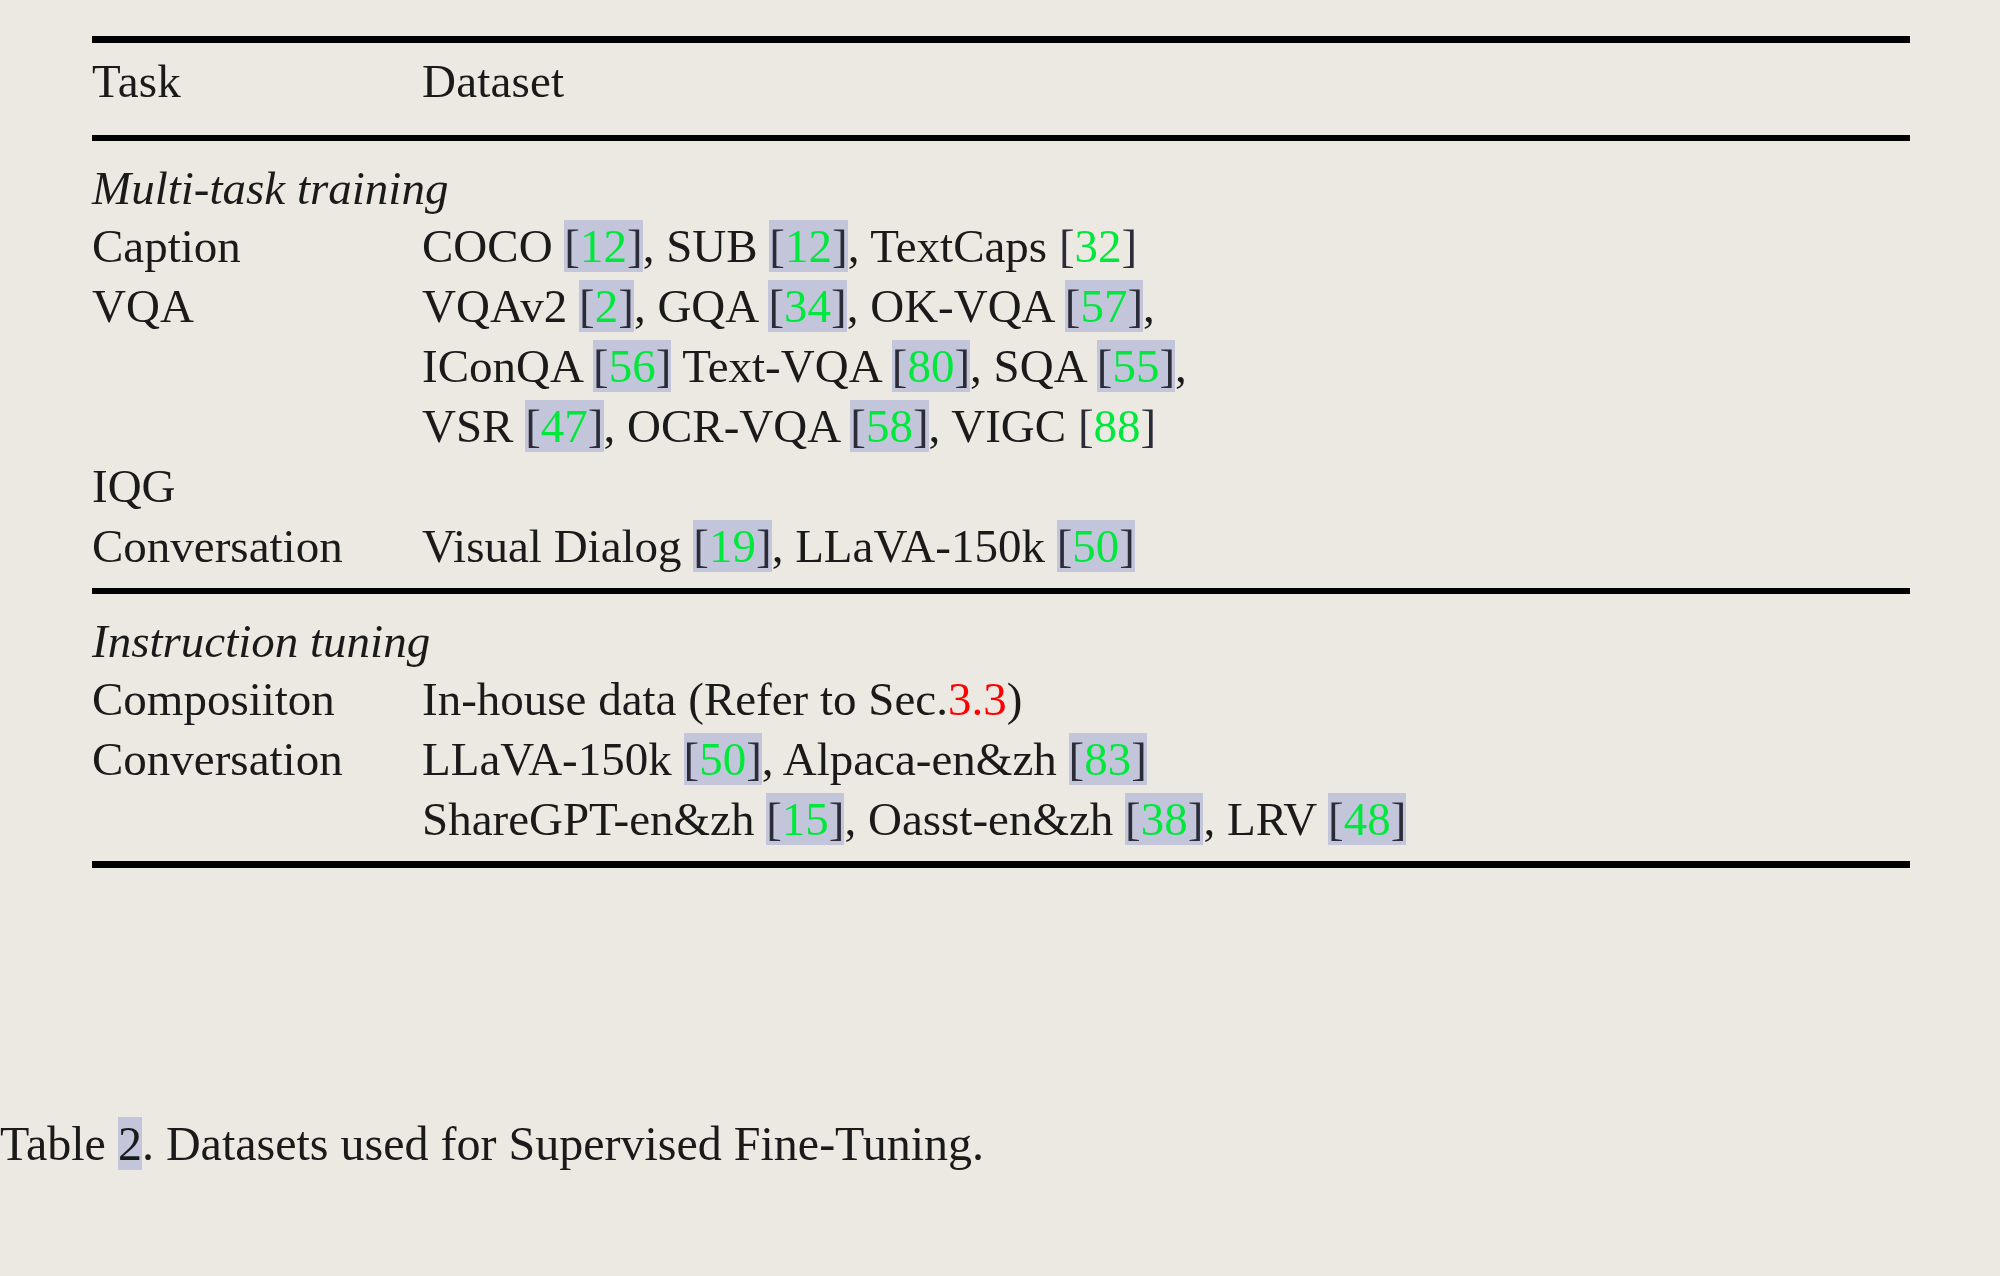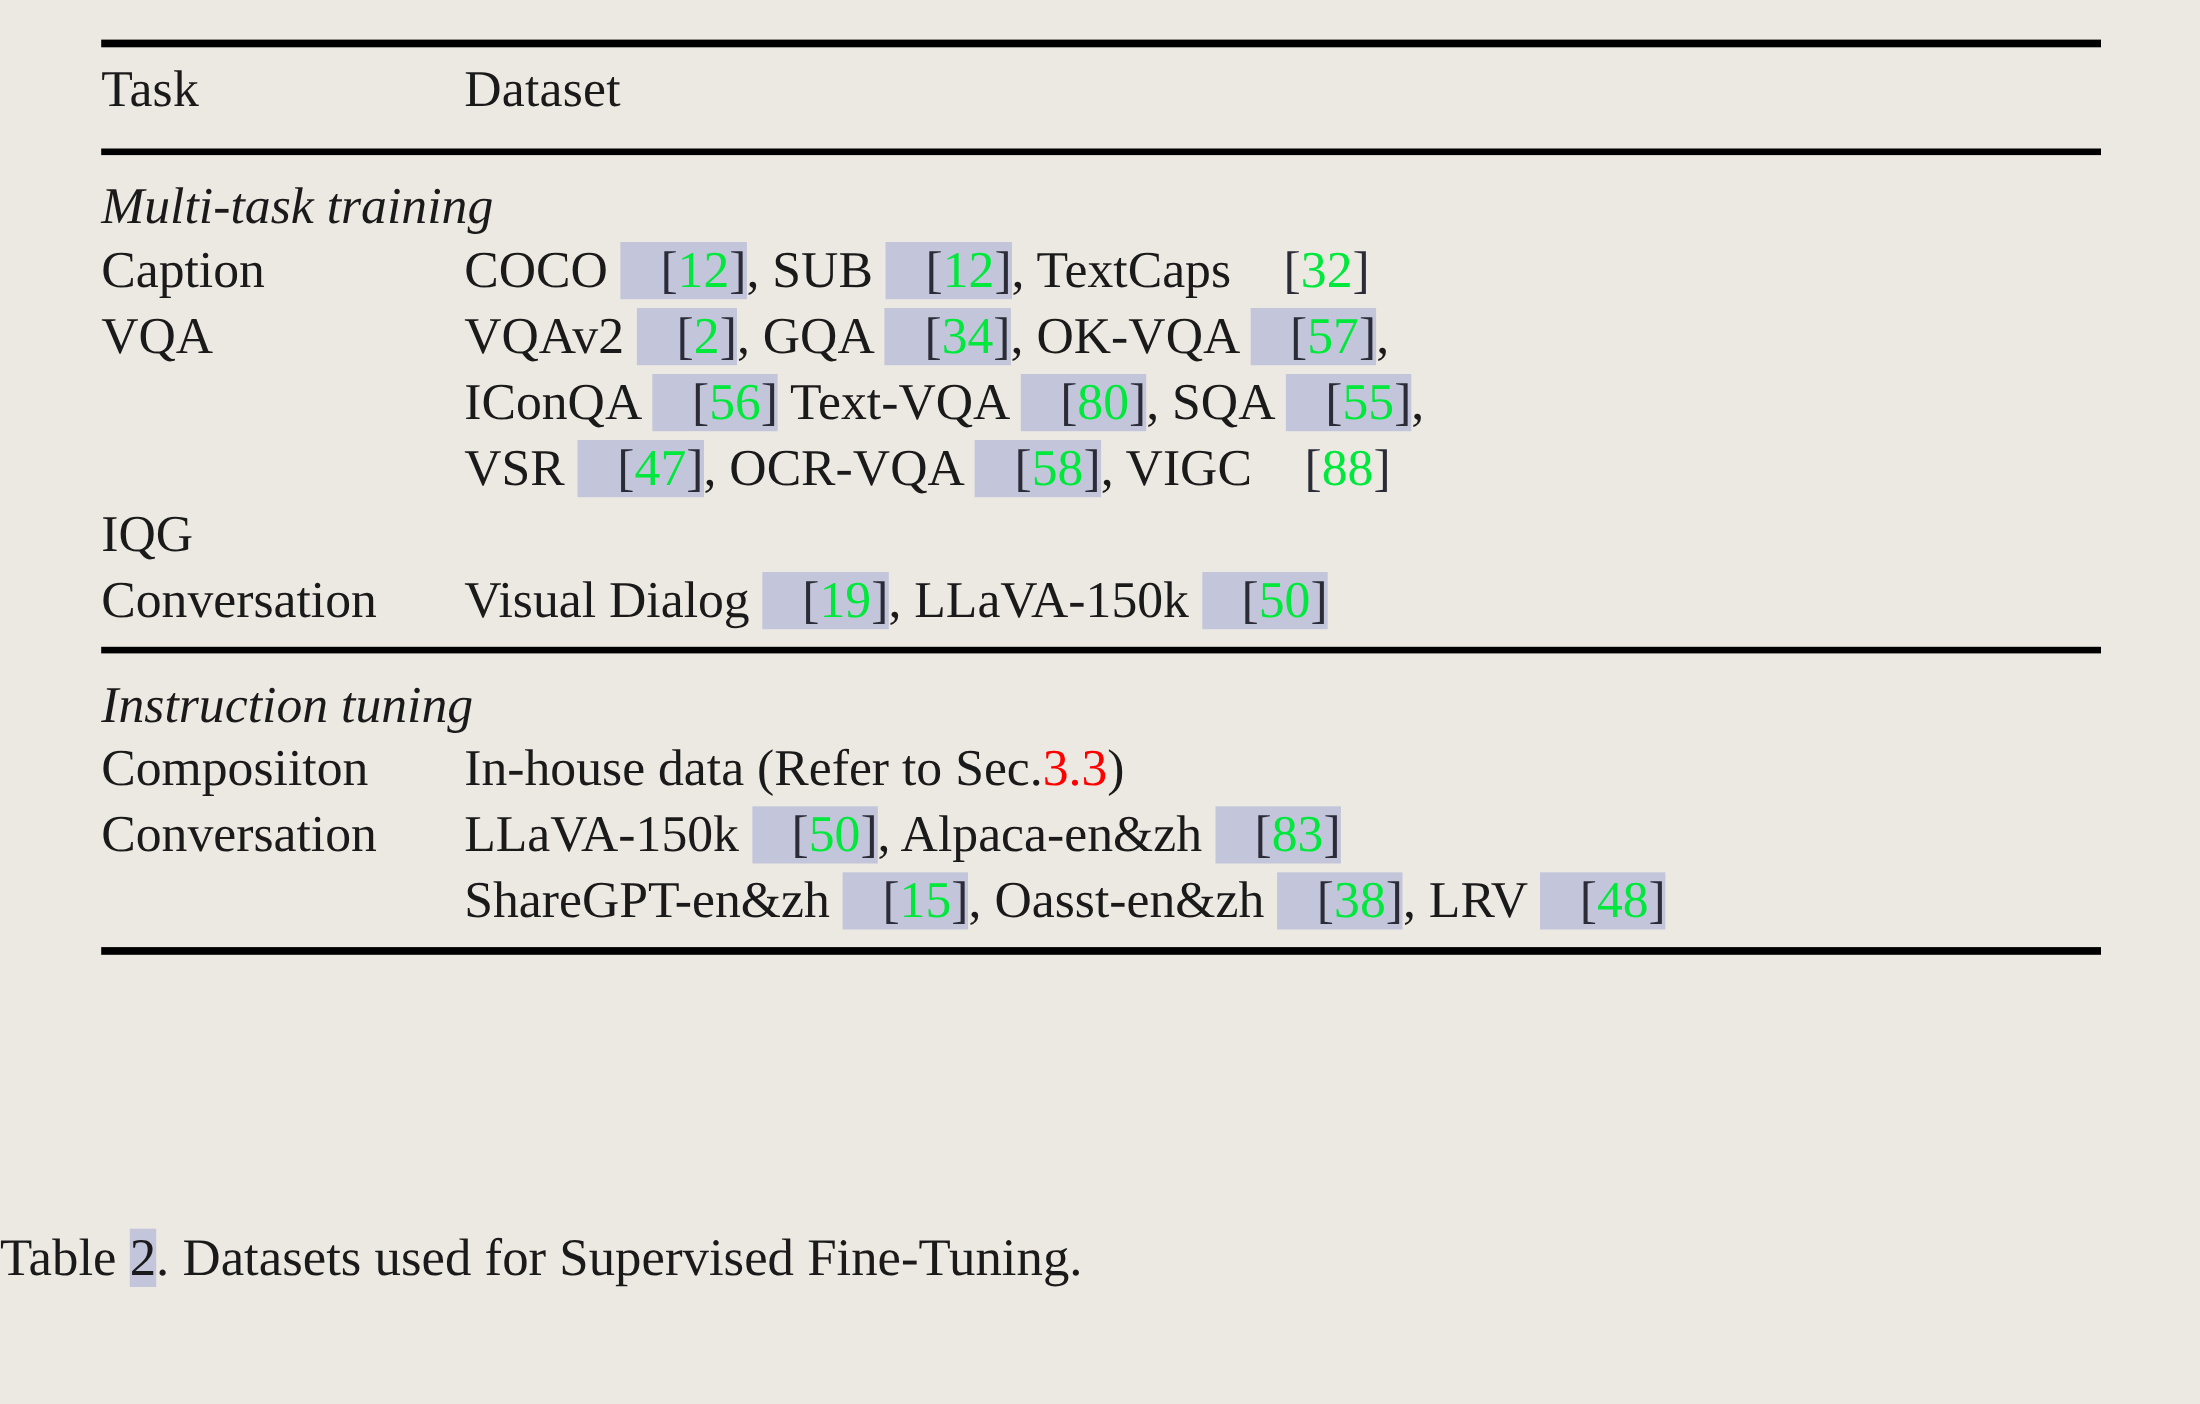--- a/index.html
+++ b/index.html
@@ -92,21 +92,20 @@
     font-size: 47px;
     line-height: 60px;
     white-space: nowrap;
     margin-left: 330px;
   }
 
   
   .cit {
     color: #00e83c;
     white-space: nowrap;
-    padding-left: 36px;
   }
   .cit .brk {
     color: #2c2c38;
   }
   .cit.hl {
     background: #c3c6da;
   }
 
   .secref {
     color: #ff0000;

